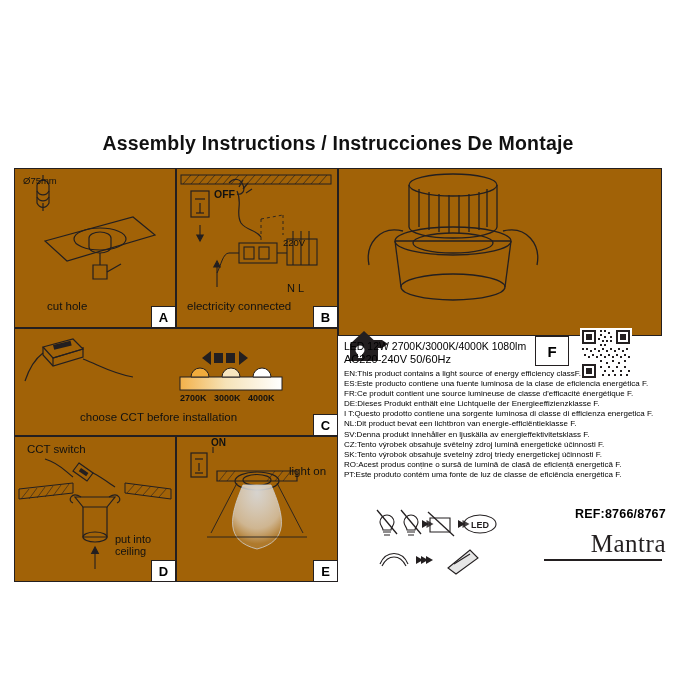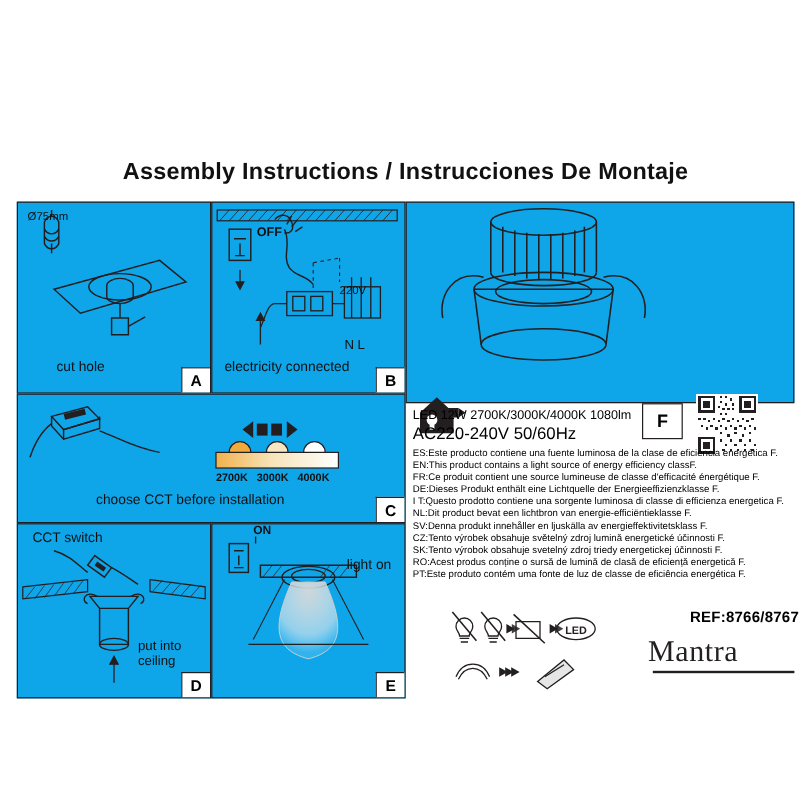--- a/index.html
+++ b/index.html
@@ -29,21 +29,21 @@
     font-weight: bold;
     letter-spacing: 0.2px;
     color: #111;
   }
 
   
   .panel {
     position: absolute;
     border: 1px solid #231f20;
     box-sizing: border-box;
-    background: #0ea5e9;
+    background: #a16207;
   }
   .corner {
     position: absolute;
     right: 0; bottom: 0;
     width: 24px; height: 21px;
     border-left: 1px solid #231f20;
     border-top: 1px solid #231f20;
     box-sizing: border-box;
     font-size: 13px;
     font-weight: bold;
@@ -80,21 +80,21 @@
     position: absolute;
     left: 344px;
     top: 320px;
     width: 318px;
   }
   .info .line1 {
     font-size: 10.5px;
     margin: 0 0 1px 0;
   }
   .info .line2 {
-    font-size: 14px;
+    font-size: 11px;
     margin: 0 0 4px 0;
   }
   .info .langs p {
     font-size: 8px;
     line-height: 10.1px;
     margin: 0;
     white-space: nowrap;
   }
   .ref {
     position: absolute;
@@ -136,21 +136,21 @@
     left: 374px; top: 486px;
     width: 140px; height: 72px;
   }
 
   
   .brand {
     position: absolute;
     left: 540px;
     top: 510px;
     width: 126px;
-    text-align: left;
+    text-align: right;
   }
   .brand-word {
     font-size: 25px;
     letter-spacing: 0.5px;
     color: #231f20;
     font-family: "Liberation Serif", serif;
   }
   .brand-underline {
     width: 118px; height: 2px; background: #231f20;
     margin: 1px auto 0 auto;
@@ -526,22 +526,22 @@
         <rect x="40" y="46" width="2" height="2"></rect>
           <rect x="46" y="46" width="2" height="2"></rect>
       </g>
     </svg>
   </div>
 
   <div class="info">
     <p class="line1">LED 12W 2700K/3000K/4000K 1080lm</p>
     <p class="line2">AC220-240V 50/60Hz</p>
     <div class="langs">
+      <p>EN:This product contains a light source of energy efficiency classF.</p>
       <p>ES:Este producto contiene una fuente luminosa de la clase de eficiencia energética F.</p>
-      <p>EN:This product contains a light source of energy efficiency classF.</p>
       <p>FR:Ce produit contient une source lumineuse de classe d'efficacité énergétique F.</p>
       <p>DE:Dieses Produkt enthält eine Lichtquelle der Energieeffizienzklasse F.</p>
       <p>I T:Questo prodotto contiene una sorgente luminosa di classe di efficienza energetica F.</p>
       <p>NL:Dit product bevat een lichtbron van energie-efficiëntieklasse F.</p>
       <p>SV:Denna produkt innehåller en ljuskälla av energieffektivitetsklass F.</p>
       <p>CZ:Tento výrobek obsahuje světelný zdroj lumină energetické účinnosti F.</p>
       <p>SK:Tento výrobok obsahuje svetelný zdroj triedy energetickej účinnosti F.</p>
       <p>RO:Acest produs conține o sursă de lumină de clasă de eficiență energetică F.</p>
       <p>PT:Este produto contém uma fonte de luz de classe de eficiência energética F.</p>
     </div>

